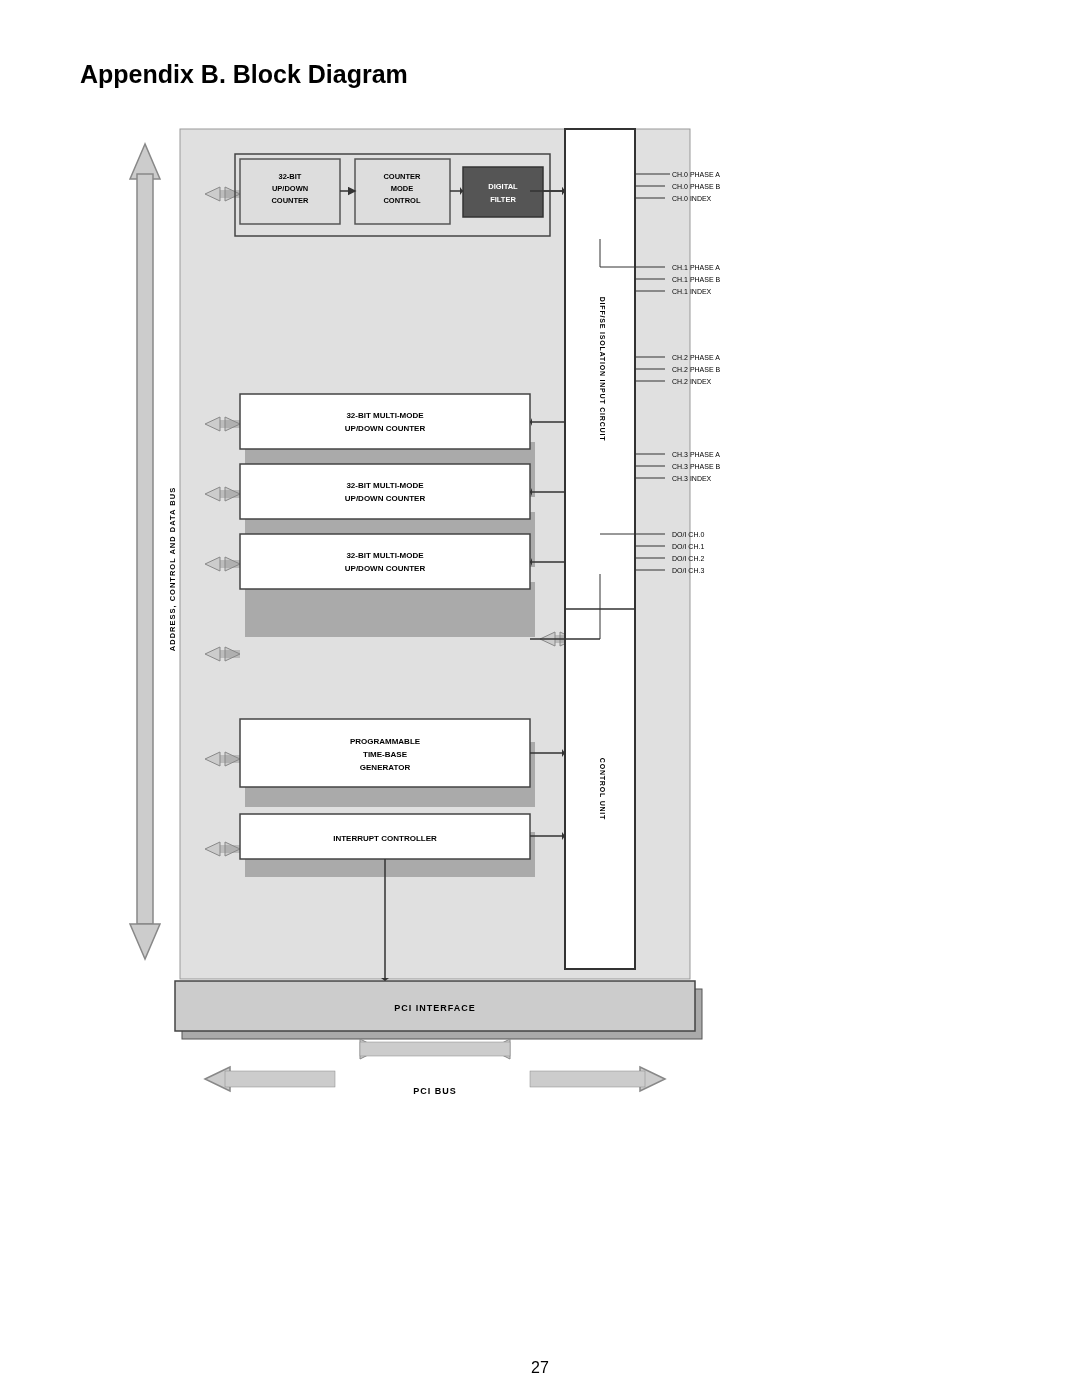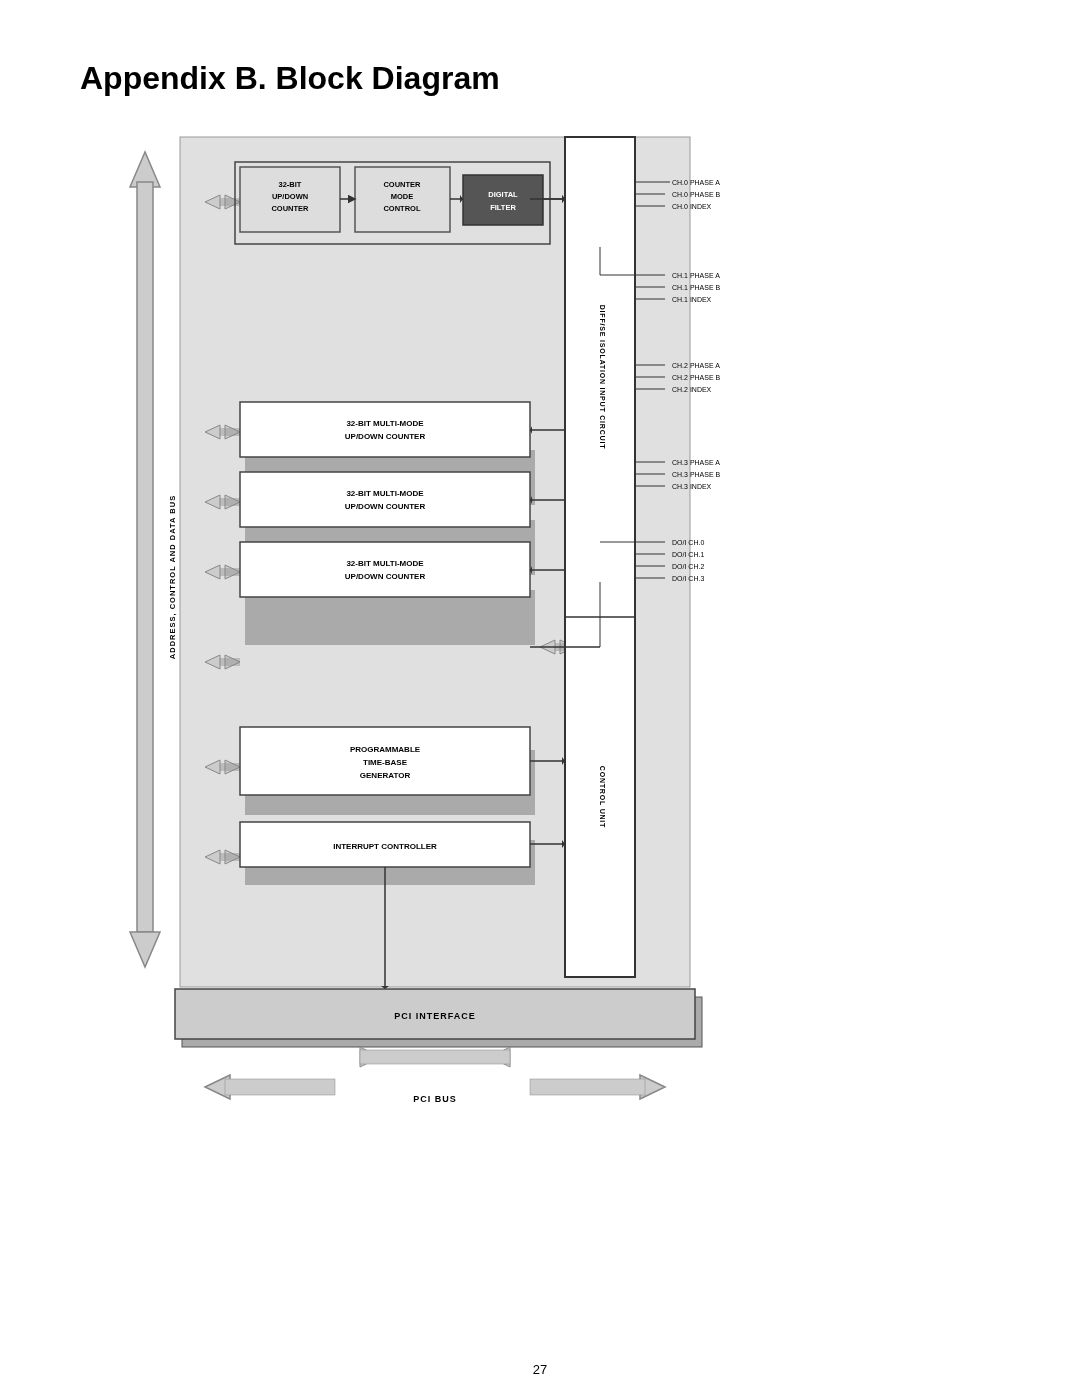--- a/index.html
+++ b/index.html
@@ -13,33 +13,33 @@
 
     .page {
       width: 1080px;
       min-height: 1397px;
       background: #fff;
       padding: 60px 80px;
       position: relative;
     }
 
     .page-title {
-      font-size: 32px;
+      font-size: 25px;
       font-weight: bold;
       margin-bottom: 30px;
       font-family: Arial, Helvetica, sans-serif;
     }
 
     
     .page-number {
       position: absolute;
       bottom: 20px;
       left: 50%;
       transform: translateX(-50%);
-      font-size: 13px;
+      font-size: 16px;
     }
   </style>
 </head>
 <body>
 
 <div class="page">
   <h1 class="page-title">Appendix B. Block Diagram</h1>
 
   <svg width="860" height="1000" viewBox="0 0 860 1000" style="display:block; margin: 0 auto;">
 

